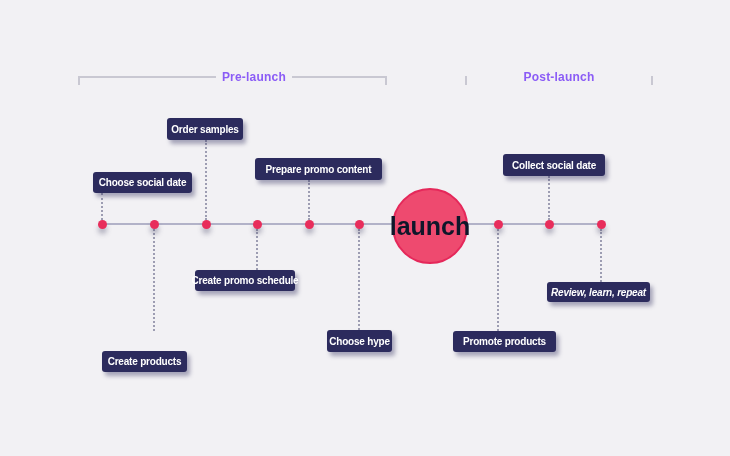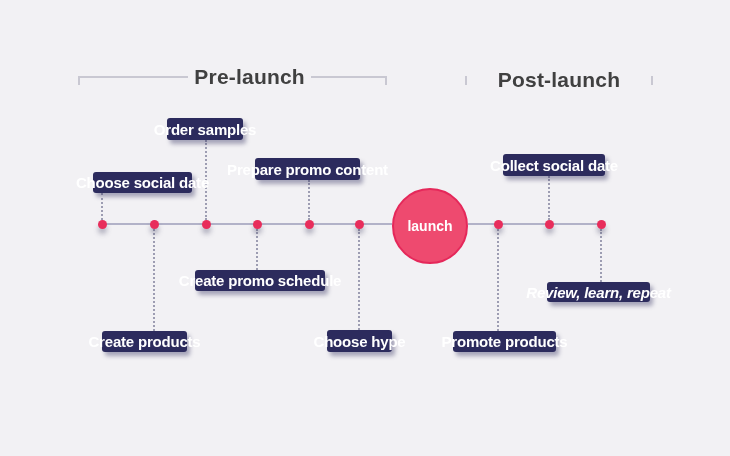--- a/index.html
+++ b/index.html
@@ -37,24 +37,24 @@
   .bracket .bline {
     height: 2px;
     background: #c9c8d2;
   }
   .bracket-pre  .bline.seg-a { flex-grow: 1.45; }
   .bracket-pre  .bline.seg-b { flex-grow: 1; }
   .bracket-post .bline.seg-a { flex-grow: 1; }
   .bracket-post .bline.seg-b { flex-grow: 1.2; }
   .phase-label {
     padding: 0 6px;
-    font-size: 21px;
+    font-size: 12px;
     font-weight: 700;
     letter-spacing: 0.2px;
-    color: #404040;
+    color: #8b5cf6;
     white-space: nowrap;
   }
 
   
   .tl-line {
     position: absolute;
     top: 223px;
     height: 2px;
     background: #b2b2c8;
   }
@@ -97,53 +97,53 @@
 
   
   .ms-box {
     position: absolute;
     box-sizing: border-box;
     display: flex;
     align-items: center;
     justify-content: center;
     background: #2c2b5d;
     color: #ffffff;
-    font-size: 15px;
+    font-size: 10px;
     font-weight: 700;
     letter-spacing: -0.2px;
     white-space: nowrap;
     border-radius: 3px;
     box-shadow: 3px 4px 4px rgba(50, 48, 95, 0.4);
   }
   .ms-1 { left: 93px;  top: 172px; width: 99px;  height: 21px; }
-  .ms-2 { left: 102px; top: 331px; width: 85px;  height: 21px; }
+  .ms-2 { left: 102px; top: 351px; width: 85px;  height: 21px; }
   .ms-3 { left: 167px; top: 118px; width: 76px;  height: 22px; }
-  .ms-4 { left: 195px; top: 270px; width: 130px; height: 21px; text-align: right; }
-  .ms-5 { left: 255px; top: 158px; width: 105px; height: 22px; }
+  .ms-4 { left: 195px; top: 270px; width: 100px; height: 21px; text-align: right; }
+  .ms-5 { left: 255px; top: 158px; width: 127px; height: 22px; }
   .ms-6 { left: 327px; top: 330px; width: 65px;  height: 22px; }
   .ms-7 { left: 453px; top: 331px; width: 103px;  height: 21px; }
   .ms-8 { left: 503px; top: 154px; width: 102px; height: 22px; }
   .ms-9 { left: 547px; top: 282px; width: 103px; height: 20px; font-style: italic; }
 
   
   .launch-circle {
     position: absolute;
     left: 392px;
     top: 188px;
     width: 76px;
     height: 76px;
     box-sizing: border-box;
     border-radius: 50%;
     background: #ee4a6f;
     border: 2px solid #e5285a;
     display: flex;
     align-items: center;
     justify-content: center;
-    color: #ffffff;
-    font-size: 14px;
+    color: #0f172a;
+    font-size: 25px;
     font-weight: 700;
   }
 </style>
 </head>
 <body>
 
 <div class="canvas">
 
   <div class="bracket bracket-pre">
     <span class="tick left"></span>

